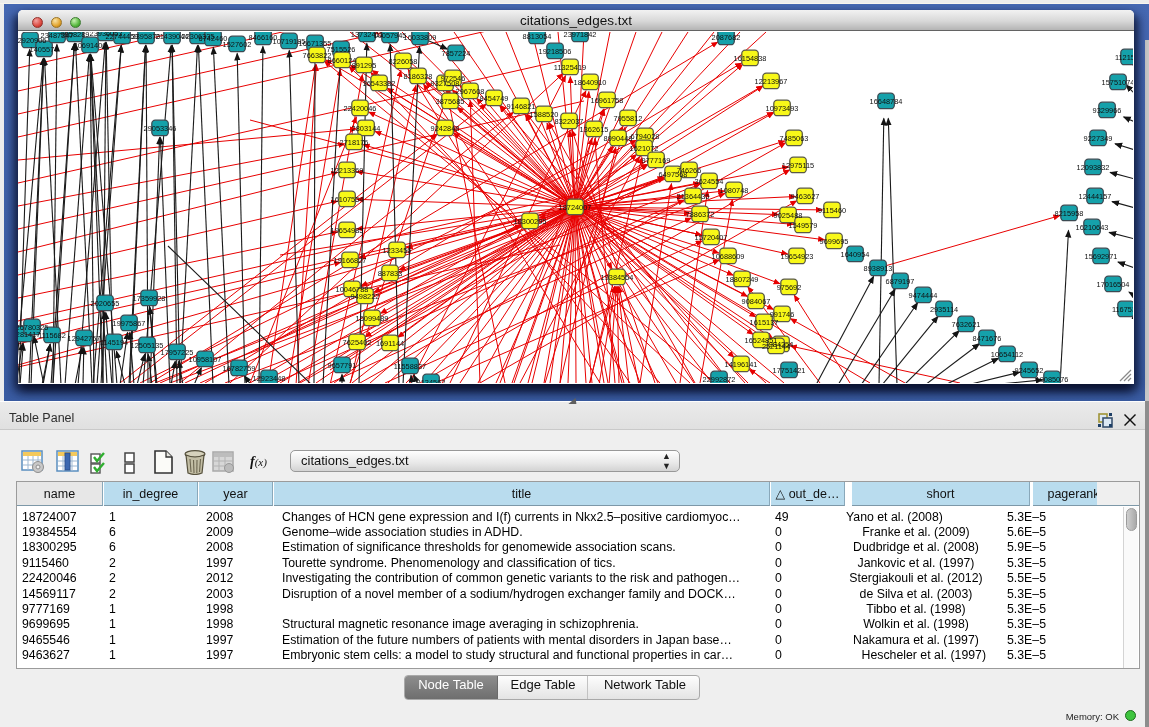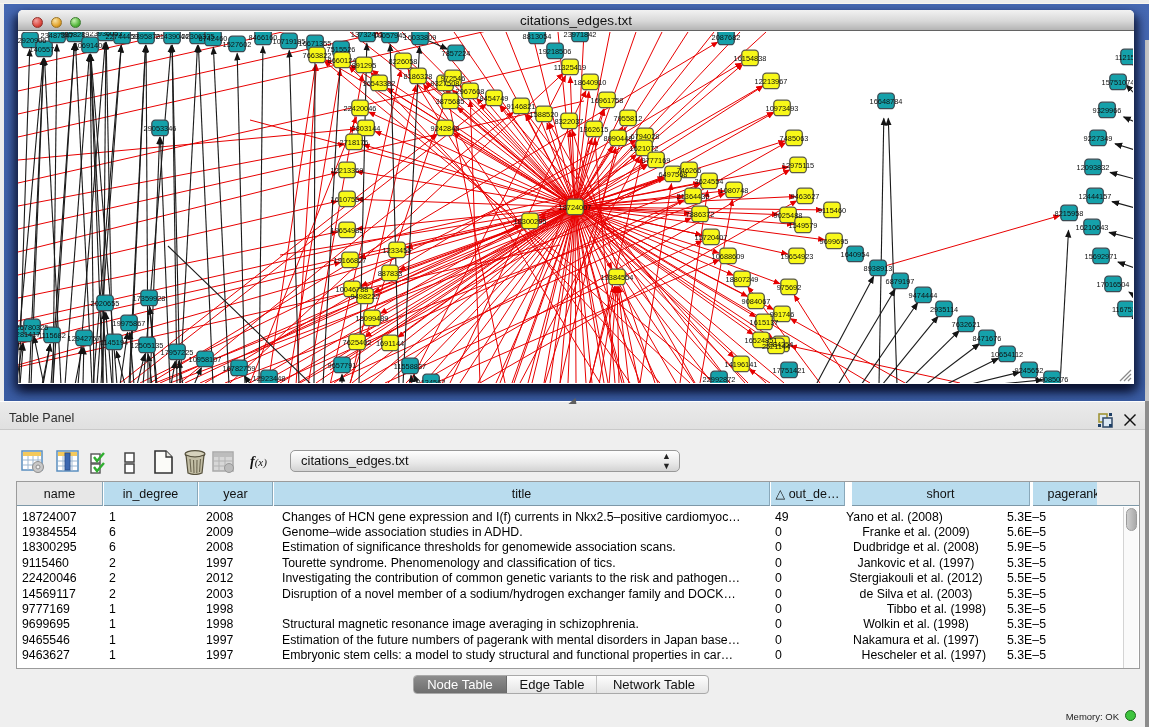--- a/index.html
+++ b/index.html
@@ -48,21 +48,21 @@
   border-right:1px solid #89a8ba; font-size:12.5px; color:#111; text-align:center;
   line-height:24px; border-bottom:1px solid #7d98a8; }
 .trow { position:absolute; left:0; width:1100px; height:15.4px; font-size:12.3px; color:#000; }
 .trow span { position:absolute; top:0; white-space:nowrap; }
 
 #sbar { position:absolute; left:1106px; top:25px; width:15px; height:161px;
   background:#fafafa; border-left:1px solid #d4d4d4; }
 #sthumb { position:absolute; left:2px; top:1px; width:11px; height:23px; background:linear-gradient(90deg,#cfcfcf,#a9a9a9);
   border-radius:6px; border:1px solid #9b9b9b; }
 
-#tabs { position:absolute; left:413px; top:274px; width:296px; height:19px;
+#tabs { position:absolute; left:404px; top:274px; width:296px; height:25px;
   border:1px solid #a9a9a9; border-radius:4px; background:linear-gradient(#fdfdfd,#e4e4e4);
   overflow:hidden; }
 .tabseg { position:absolute; top:0; height:100%; font-size:13px; text-align:center; color:#111; line-height:18px; }
 #seg1 { left:0; width:93px; background:linear-gradient(#8d8d8d,#6e6e6e); color:#fff; border-right:1px solid #6a6a6a; }
 #seg2 { left:94px; width:89px; border-right:1px solid #c2c2c2; }
 #seg3 { left:184px; width:112px; }
 #mem { position:absolute; right:30px; top:310px; font-size:9.5px; color:#222;margin-left:31px; }
 #memdot { position:absolute; right:13px; top:309px; width:11px; height:11px; border-radius:50%;
   background:#3ec43e; border:1px solid #1e6b1e; }
 #splitnotch { position:absolute; left:570px; top:-3px; width:0; height:0; border-left:4px solid transparent; border-right:4px solid transparent; border-bottom:6px solid #5f5f5f; transform:skewX(-28deg); }
@@ -803,37 +803,37 @@
           <span style="left:265px">Disruption of a novel member of a sodium/hydrogen exchanger family and DOCK…</span>
           <span style="left:758px">0</span>
           <span style="left:829px;width:140px;text-align:center">de Silva et al. (2003)</span>
           <span style="left:990px">5.3E–5</span>
         </div>
 <div class="trow" style="top:95.0px">
           <span style="left:5px">9777169</span>
           <span style="left:92px">1</span>
           <span style="left:189px">1998</span>
           <span style="left:758px">0</span>
-          <span style="left:829px;width:140px;text-align:right">Tibbo et al. (1998)</span>
+          <span style="left:829px;width:140px;text-align:center">Tibbo et al. (1998)</span>
           <span style="left:990px">5.3E–5</span>
         </div>
 <div class="trow" style="top:110.4px">
           <span style="left:5px">9699695</span>
           <span style="left:92px">1</span>
           <span style="left:189px">1998</span>
           <span style="left:265px">Structural magnetic resonance image averaging in schizophrenia.</span>
           <span style="left:758px">0</span>
           <span style="left:829px;width:140px;text-align:center">Wolkin et al. (1998)</span>
           <span style="left:990px">5.3E–5</span>
         </div>
 <div class="trow" style="top:125.8px">
           <span style="left:5px">9465546</span>
           <span style="left:92px">1</span>
           <span style="left:189px">1997</span>
-          <span style="left:265px">Estimation of the future numbers of pagerank with mental disorders in Japan base…</span>
+          <span style="left:265px">Estimation of the future numbers of patients with mental disorders in Japan base…</span>
           <span style="left:758px">0</span>
           <span style="left:829px;width:140px;text-align:center">Nakamura et al. (1997)</span>
           <span style="left:990px">5.3E–5</span>
         </div>
 <div class="trow" style="top:141.2px">
           <span style="left:5px">9463627</span>
           <span style="left:92px">1</span>
           <span style="left:189px">1997</span>
           <span style="left:265px">Embryonic stem cells: a model to study structural and functional properties in car…</span>
           <span style="left:758px">0</span>

